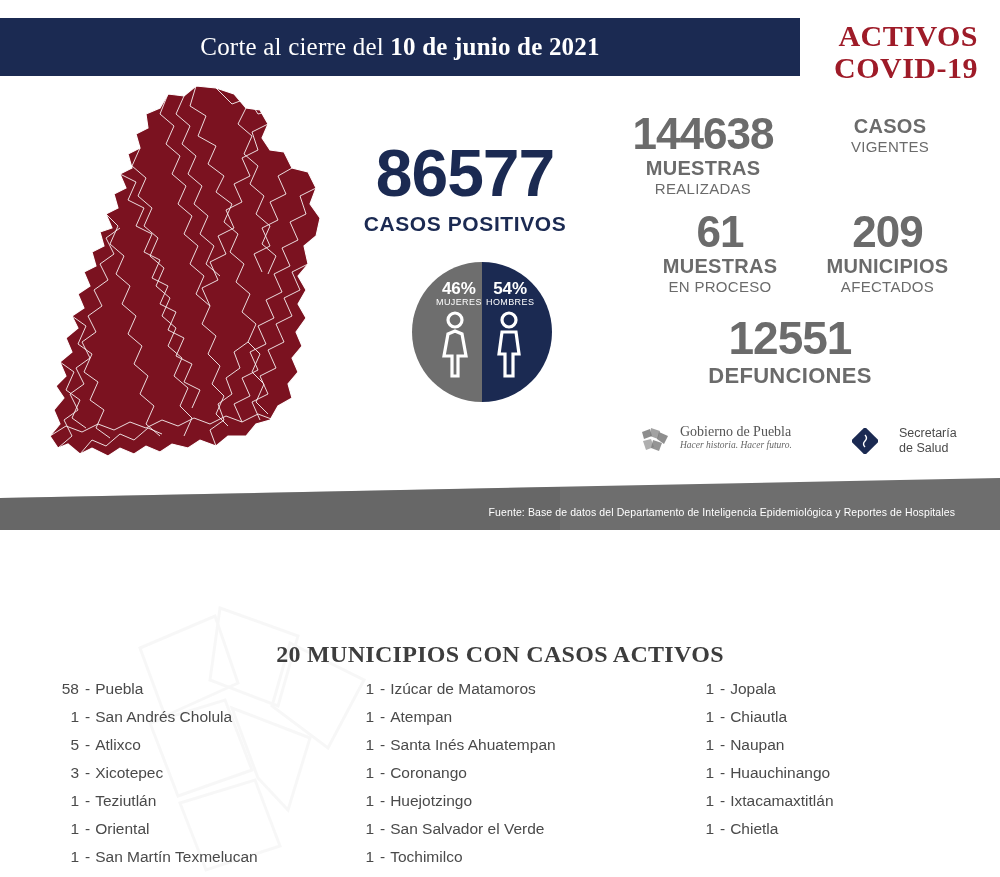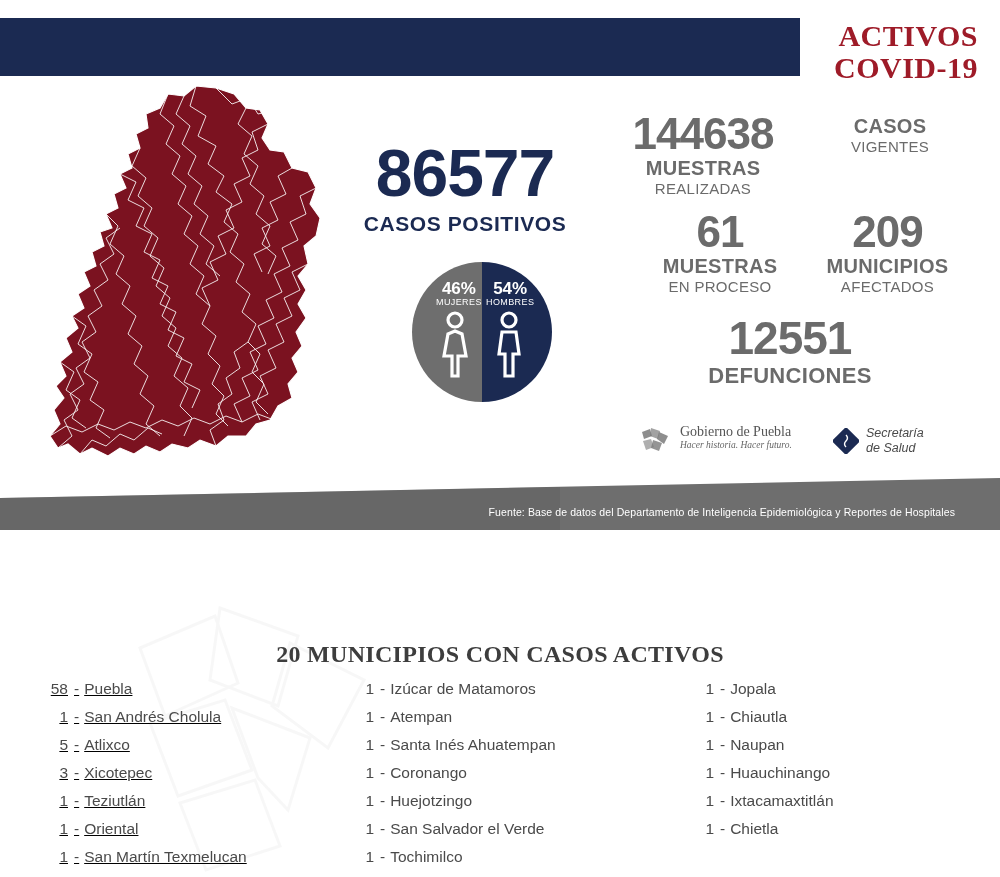--- a/index.html
+++ b/index.html
@@ -162,25 +162,24 @@
     left: 18px; top: 6px;
     display: flex;
     align-items: flex-start;
     gap: 8px;
   }
   .logo-gob .txt { line-height: 1.15; }
   .logo-gob .t1 { font-size: 14px; color: #555; font-family: "Liberation Serif", serif; }
   .logo-gob .t2 { font-size: 9.5px; color: #666; font-style: italic; font-family: "Liberation Serif", serif; }
   .logo-sec {
     position: absolute;
-    left: 213px; top: 8px;
+    left: 232px; top: 8px;
     display: flex;
     align-items: center;
-    gap: 7px;
-    font-style: italic;
+    gap: 21px;
   }
   .logo-sec .txt { line-height: 1.2; font-size: 12.5px; color: #4a4a4a; }
 
   
   .ribbon {
     position: absolute;
     left: 0; top: 478px;
     width: 1000px; height: 52px;
   }
   .ribbon .src-text {
@@ -233,21 +232,21 @@
     letter-spacing: .3px;
     font-family: "Liberation Serif", serif;
   }
   .cols {
     position: absolute;
     left: 0; top: 102px;
     width: 1000px;
     display: flex;
   }
   .col { position: relative; }
-  #col1 { width: 330px; padding-left: 44px; text-decoration: underline; }
+  #col1 { width: 330px; padding-left: 55px; }
   #col2 { width: 320px; padding-left: 20px; }
   #col3 { width: 350px; padding-left: 40px; }
   .row {
     display: flex;
     align-items: baseline;
     height: 28px;
     color: #4a4a4a;
     font-size: 15.5px;
   }
   .row .cnt {
@@ -259,20 +258,23 @@
   .row .dash { margin-right: 5px; color: #4a4a4a; }
   .row .nm { color: #4a4a4a; }
 </style>
 </head>
 <body>
 
 <div id="page">
 
   <div class="header">
     <div class="header-bar"></div>
+    <div class="header-title">
+      <span>Corte al cierre del </span><b>10 de junio de 2021</b>
+    </div>
     <div class="report-tag">
       <div class="l1">ACTIVOS</div>
       <div class="l2">COVID-19</div>
     </div>
   </div>
 
   <div class="map-wrap">
     <svg width="350" height="400" viewBox="0 0 350 400">
       <g>
         <path fill="#7b1220" stroke="#ffffff" stroke-width="1.1" d="M196 8 L214 14 L226 28 L240 30 L248 44 L242 58 L250 70 L264 72 L272 88

